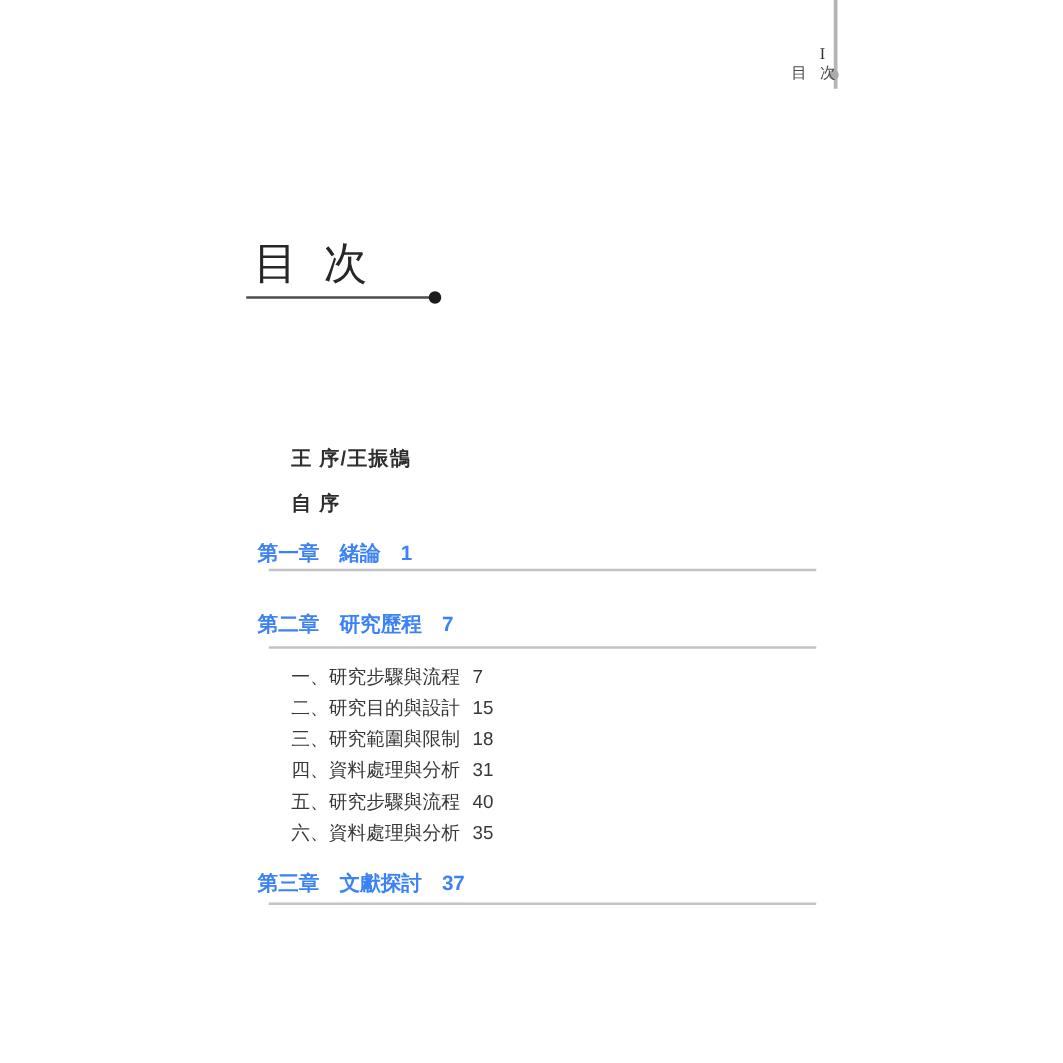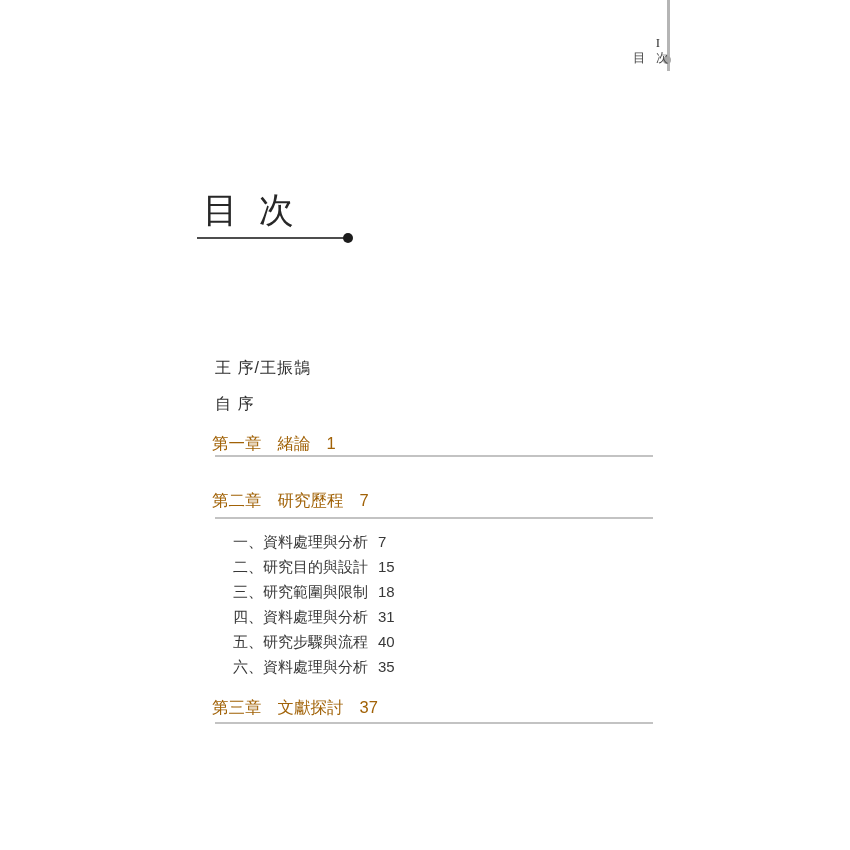--- a/index.html
+++ b/index.html
@@ -76,32 +76,32 @@
     background: #1c1c1c;
   }
 
   
   .row {
     position: absolute;
     line-height: 1;
     white-space: nowrap;
   }
   .front {
-    left: 215px;
+    left: 233px;
     font-size: 16px;
-    font-weight: 400;
+    font-weight: 700;
     color: #2e2e2e;
     letter-spacing: 1px;
     text-align: right;
   }
   .chapter {
-    left: 212px;
+    left: 206px;
     font-size: 16.5px;
-    font-weight: 400;
-    color: #a16207;
+    font-weight: 700;
+    color: #3b82f6;
   }
   .chapter .chap-title { margin-left: 16px; }
   .chapter .chap-page  { margin-left: 16px; }
   .section {
     left: 233px;
     font-size: 15px;
     font-weight: 400;
     color: #383838;
   }
   .section .sec-page { margin-left: 10px; }
@@ -135,21 +135,21 @@
     <span class="chap-num">第一章</span><span class="chap-title">緒論</span><span class="chap-page">1</span>
   </div>
   <div class="chapter-underline" style="top:455px"></div>
 
   <div class="row chapter" style="top:492px">
     <span class="chap-num">第二章</span><span class="chap-title">研究歷程</span><span class="chap-page">7</span>
   </div>
   <div class="chapter-underline" style="top:517px"></div>
 
   <div class="row section" style="top:534px">
-    <span class="sec-label">一、資料處理與分析</span><span class="sec-page">7</span>
+    <span class="sec-label">一、研究步驟與流程</span><span class="sec-page">7</span>
   </div>
   <div class="row section" style="top:559px">
     <span class="sec-label">二、研究目的與設計</span><span class="sec-page">15</span>
   </div>
   <div class="row section" style="top:584px">
     <span class="sec-label">三、研究範圍與限制</span><span class="sec-page">18</span>
   </div>
   <div class="row section" style="top:609px">
     <span class="sec-label">四、資料處理與分析</span><span class="sec-page">31</span>
   </div>

